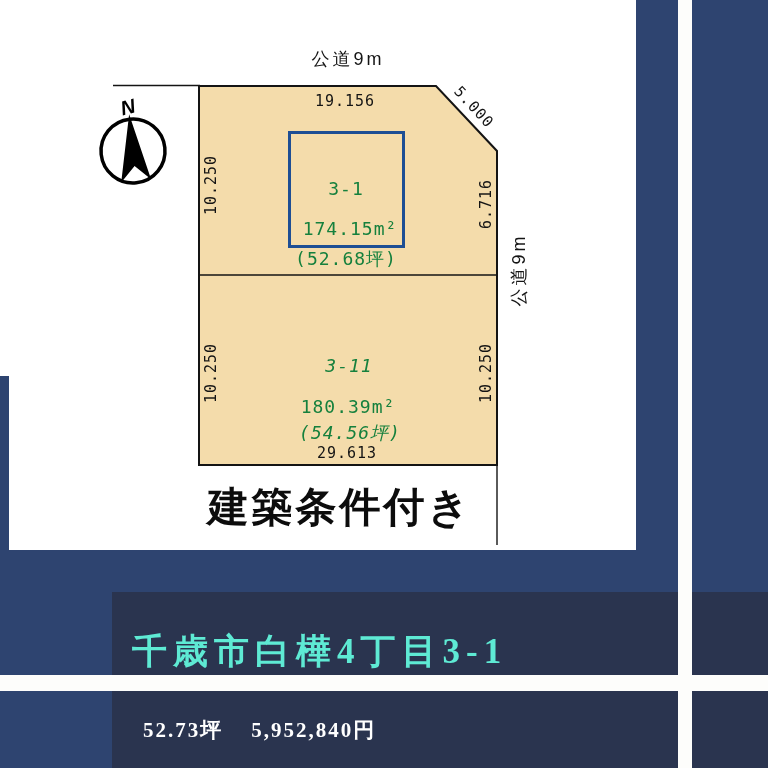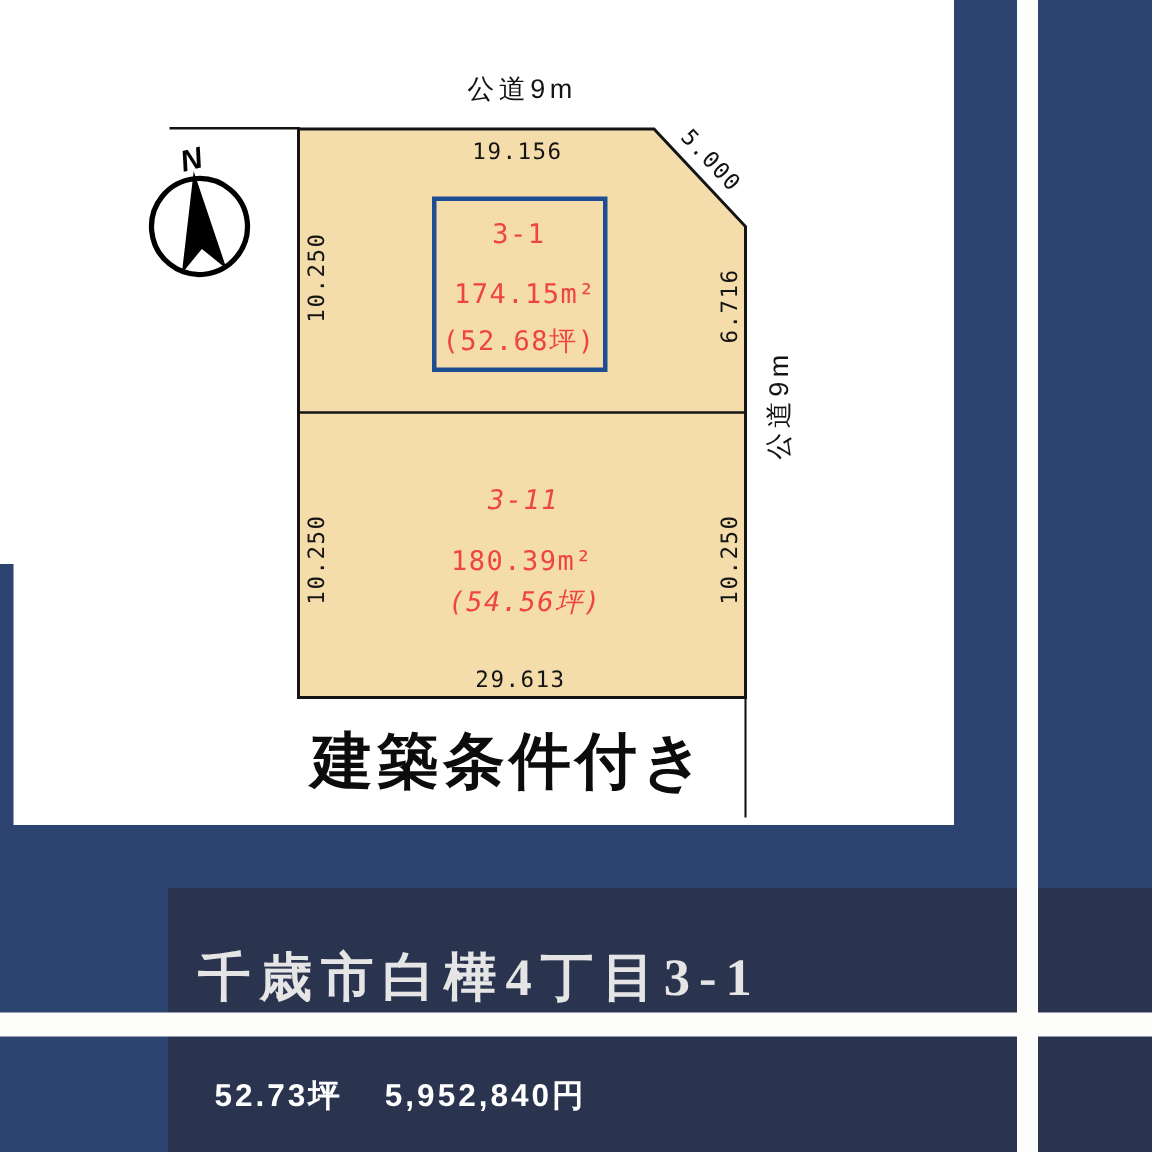--- a/index.html
+++ b/index.html
@@ -25,21 +25,21 @@
   #hstripe{left:0;top:675px;width:768px;height:16px;}
 
   
   #plot-svg{left:0;top:0;width:768px;height:768px;}
   .dim{
     font-family:"DejaVu Sans Mono","Liberation Mono",monospace;
     font-size:15px;color:#141414;letter-spacing:1px;white-space:nowrap;
   }
   .lot-text{
     font-family:"DejaVu Sans Mono","Liberation Mono",monospace;
-    font-size:18px;color:#ef4444;letter-spacing:1px;white-space:nowrap;text-align:center;
+    font-size:18px;color:#15803d;letter-spacing:1px;white-space:nowrap;text-align:center;margin-top:32px;
   }
   .road-label{
     font-size:18px;color:#141414;letter-spacing:3px;white-space:nowrap;
     font-family:"Liberation Sans","DejaVu Sans",sans-serif;
   }
   .rot-ccw{transform:rotate(-90deg);transform-origin:center;}
   .center{display:flex;align-items:center;justify-content:center;}
 
   #road-top-label{left:288px;top:46px;width:120px;height:26px;}
   #dim-top{left:295px;top:91px;width:100px;height:20px;justify-content:center;}
@@ -60,27 +60,27 @@
   #lot2-tsubo{left:250px;top:389px;width:200px;font-style:italic;}
 
   #caption{
     left:120px;top:480px;width:440px;height:52px;text-align:center;
     font-size:41px;font-weight:900;color:#0c0c0c;letter-spacing:3px;
     font-family:Liberation Serif, serif;white-space:nowrap;
   }
 
   
   #address-text{
-    padding-left:20px;color:#e5e5e5;font-size:35px;font-weight:600;
+    padding-left:20px;color:#5eead4;font-size:35px;font-weight:600;
     font-family:"Liberation Serif","DejaVu Serif",serif;
     letter-spacing:6px;white-space:nowrap;margin-top:36px;
   }
   #price-text{
     padding-left:31px;color:#ffffff;font-size:21px;font-weight:600;
-    font-family:Liberation Sans, sans-serif;
+    font-family:Liberation Serif, serif;
     letter-spacing:2px;white-space:nowrap;
   }
   #price-yen{margin-left:28px;}
 
   
   #compass-n{
     left:108px;top:96px;width:40px;height:24px;text-align:center;
     font-size:20px;font-weight:700;font-style:italic;color:#000;
     transform:rotate(-14deg);
   }

